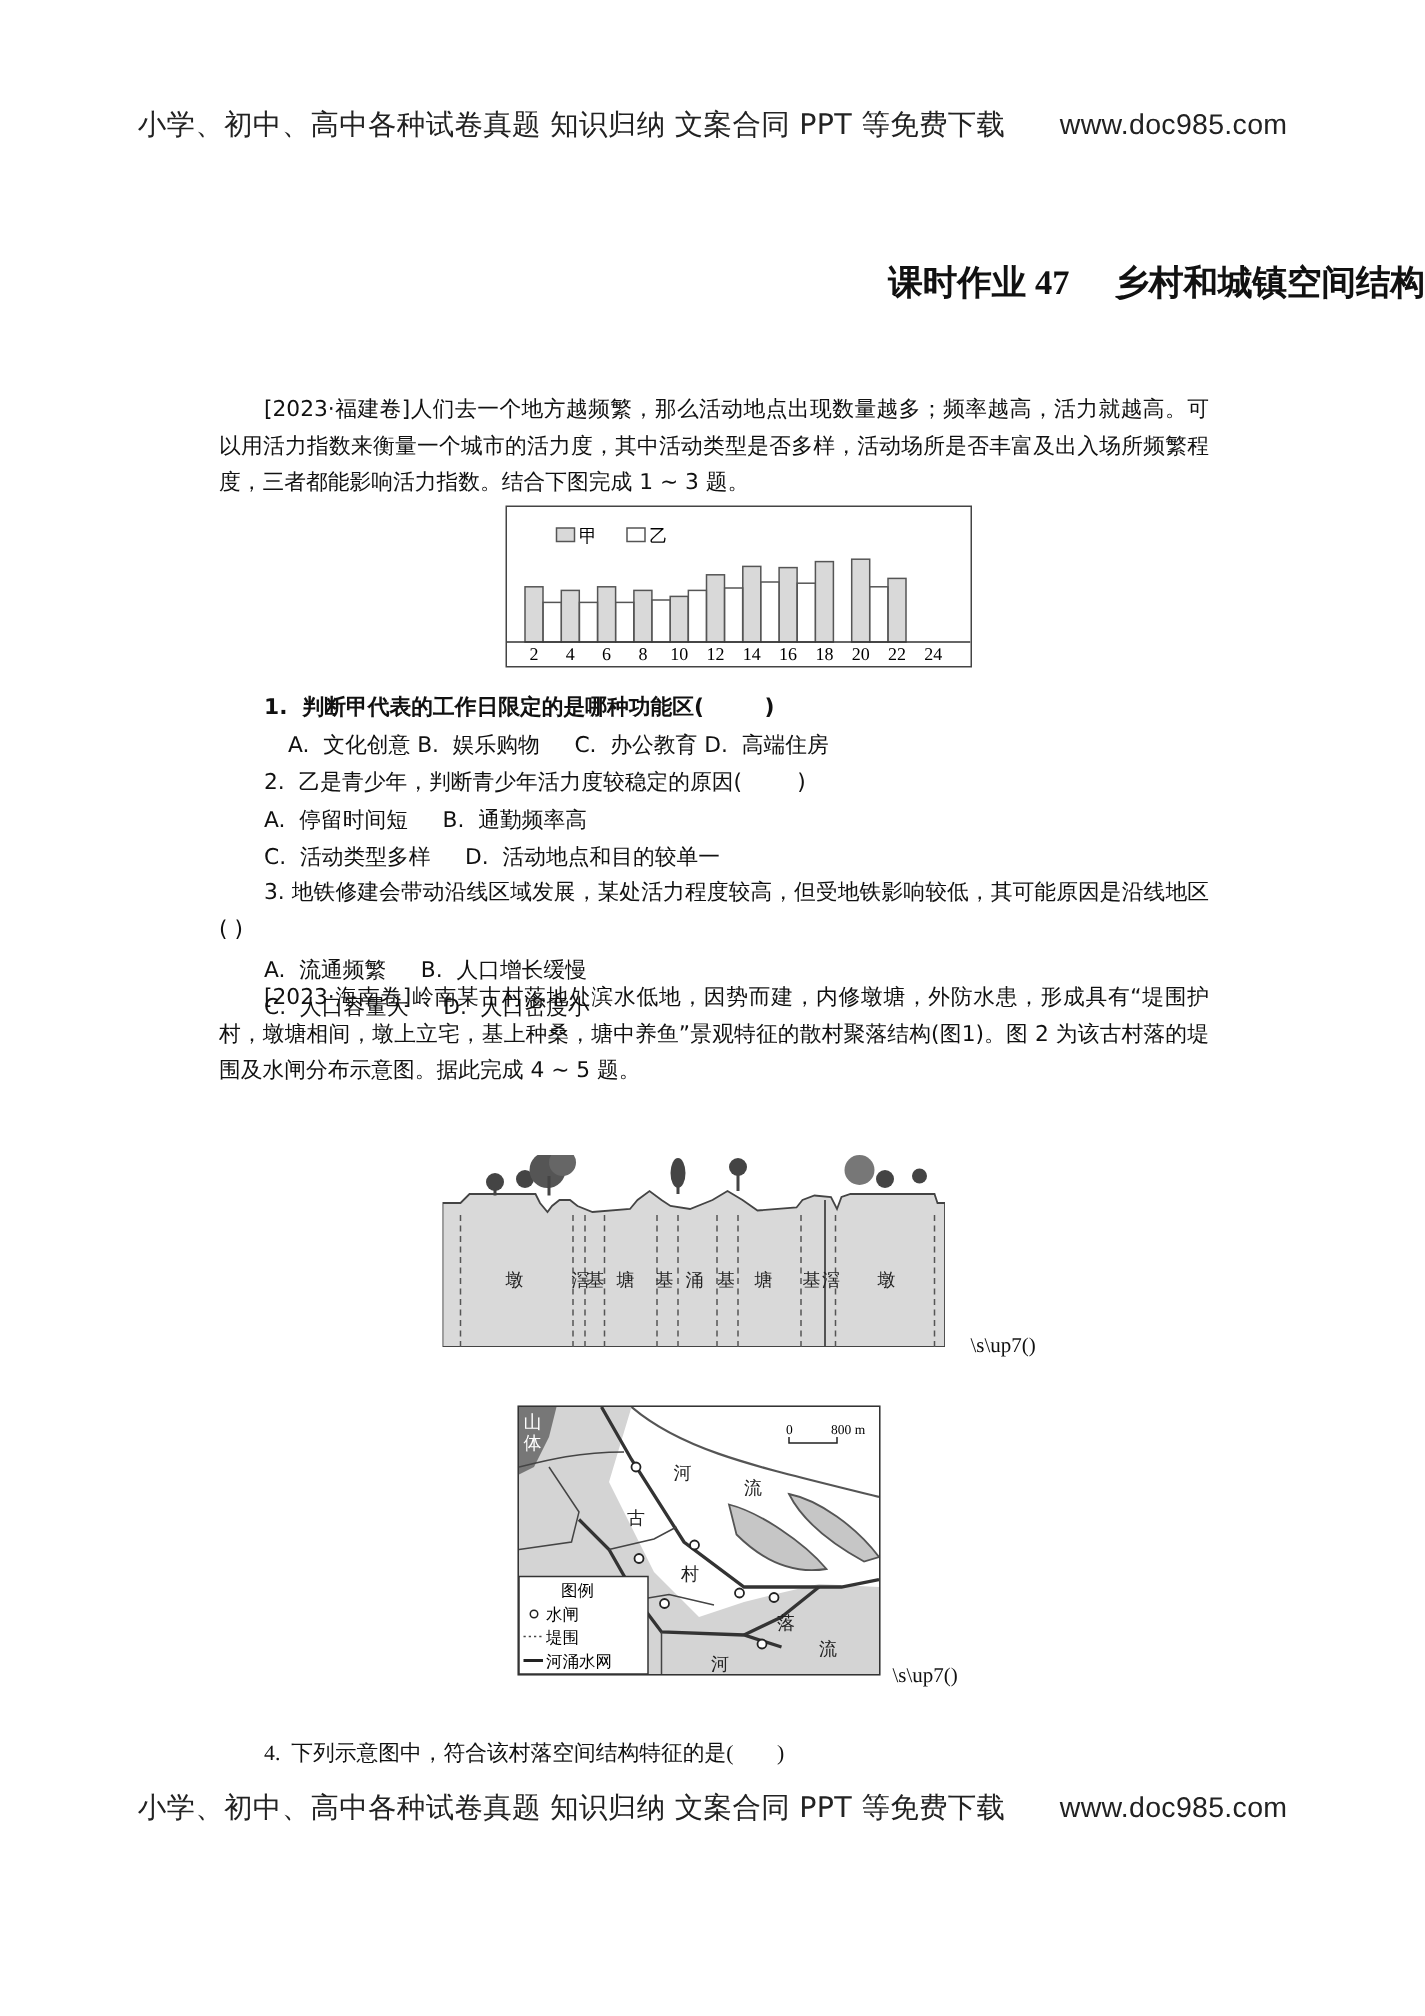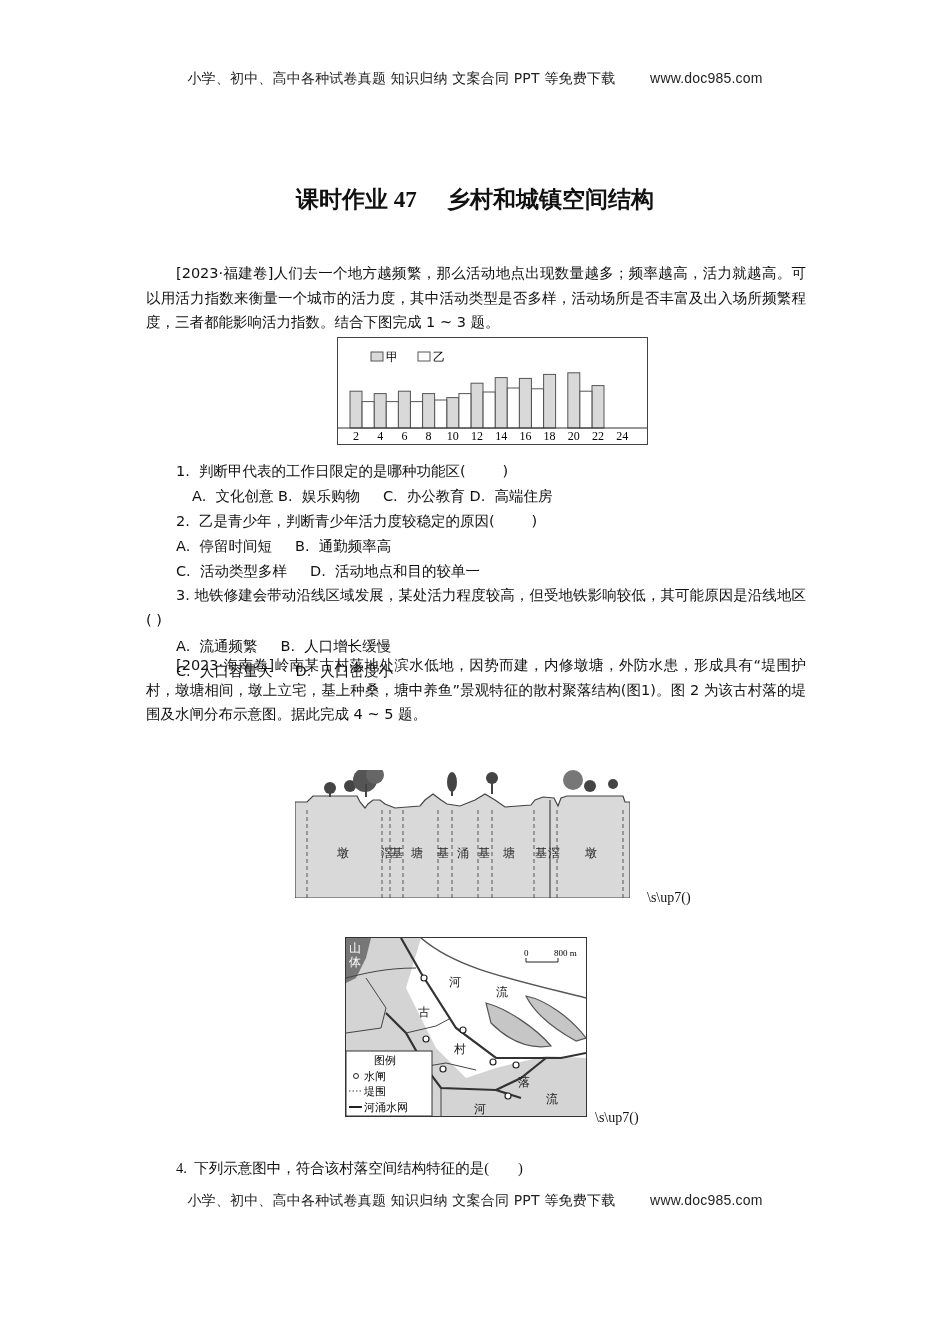--- a/index.html
+++ b/index.html
@@ -1,22 +1,22 @@
 <!DOCTYPE html>
 <html><head>
 <meta charset="utf-8">
 <style>
   html, body { margin:0; padding:0; background:#fff; }
   body { width:950px; height:1344px; position:relative; overflow:hidden;
          font-family:"DejaVu Serif", "Liberation Serif", serif; color:#111; }
-  .hdr { position:absolute; left:0; width:950px; text-align:center; font-size:14px; color:#222;
+  .hdr { position:absolute; left:0; width:950px; text-align:center; font-size:19px; color:#222;
          font-family:"DejaVu Sans", "Liberation Sans", sans-serif; letter-spacing:0.2px; }
   .hdr .url { margin-left:30px; font-family:"Liberation Sans", sans-serif; }
-  .title { position:absolute; top:173px; left:0; width:950px; text-align:center; font-size:23px; font-weight:bold;
-           font-family:"DejaVu Sans", "Liberation Sans", sans-serif;margin-top:11px; }
+  .title { position:absolute; top:173px; left:0; width:950px; text-align:right; font-size:23px; font-weight:bold;
+           font-family:"DejaVu Sans", "Liberation Sans", sans-serif; }
   .title .num { font-family:"Liberation Serif", serif; margin-right:22px; }
   .p { position:absolute; left:146px; width:660px; font-size:14.5px; line-height:24.5px;
        font-family:"DejaVu Sans", "Liberation Sans", sans-serif; text-align:justify; }
   .ind { text-indent:30px; }
   .line { position:absolute; left:176px; font-size:14.5px; font-family:"DejaVu Sans", "Liberation Sans", sans-serif; white-space:pre; }
   .chart { position:absolute; left:337px; top:337px; width:309px; height:106px; border:1px solid #444; background:#fff; }
   .fig1 { position:absolute; left:295px; top:770px; width:335px; height:128px; }
   .fig2 { position:absolute; left:345px; top:937px; width:240px; height:178px; border:1px solid #333; background:#d8d8d8; overflow:hidden; }
   .cap { position:absolute; font-size:14px; font-family:"Liberation Serif", serif;text-align:center; }
 </style>
@@ -75,21 +75,21 @@
         <text x="163.2" y="102" text-anchor="middle" font-size="12" font-family="Liberation Serif, serif">14</text>
         <text x="187.4" y="102" text-anchor="middle" font-size="12" font-family="Liberation Serif, serif">16</text>
         <text x="211.6" y="102" text-anchor="middle" font-size="12" font-family="Liberation Serif, serif">18</text>
         <text x="235.79999999999998" y="102" text-anchor="middle" font-size="12" font-family="Liberation Serif, serif">20</text>
         <text x="260" y="102" text-anchor="middle" font-size="12" font-family="Liberation Serif, serif">22</text>
         <text x="284.2" y="102" text-anchor="middle" font-size="12" font-family="Liberation Serif, serif">24</text>
       </g>
   </svg>
 </div>
 
-<div class="line" style="top:462px;">1.  判断甲代表的工作日限定的是哪种功能区(        )</div>
+<div class="line" style="top:462px;font-weight:bold;">1.  判断甲代表的工作日限定的是哪种功能区(        )</div>
 <div class="line" style="top:487px; left:192px;">A.  文化创意 B.  娱乐购物     C.  办公教育 D.  高端住房</div>
 <div class="line" style="top:512px;">2.  乙是青少年，判断青少年活力度较稳定的原因(        )</div>
 <div class="line" style="top:537px;">A.  停留时间短     B.  通勤频率高</div>
 <div class="line" style="top:562px;">C.  活动类型多样     D.  活动地点和目的较单一</div>
 <div class="p ind" style="top:583px;">3.  地铁修建会带动沿线区域发展，某处活力程度较高，但受地铁影响较低，其可能原因是沿线地区(        )</div>
 <div class="line" style="top:637px;">A.  流通频繁     B.  人口增长缓慢</div>
 <div class="line" style="top:662px;">C.  人口容量大     D.  人口密度小</div>
 
 <div class="p ind" style="top:653px;">[2023·海南卷]岭南某古村落地处滨水低地，因势而建，内修墩塘，外防水患，形成具有“堤围护村，墩塘相间，墩上立宅，基上种桑，塘中养鱼”景观特征的散村聚落结构(图1)。图 2 为该古村落的堤围及水闸分布示意图。据此完成 4 ~ 5 题。</div>
 

